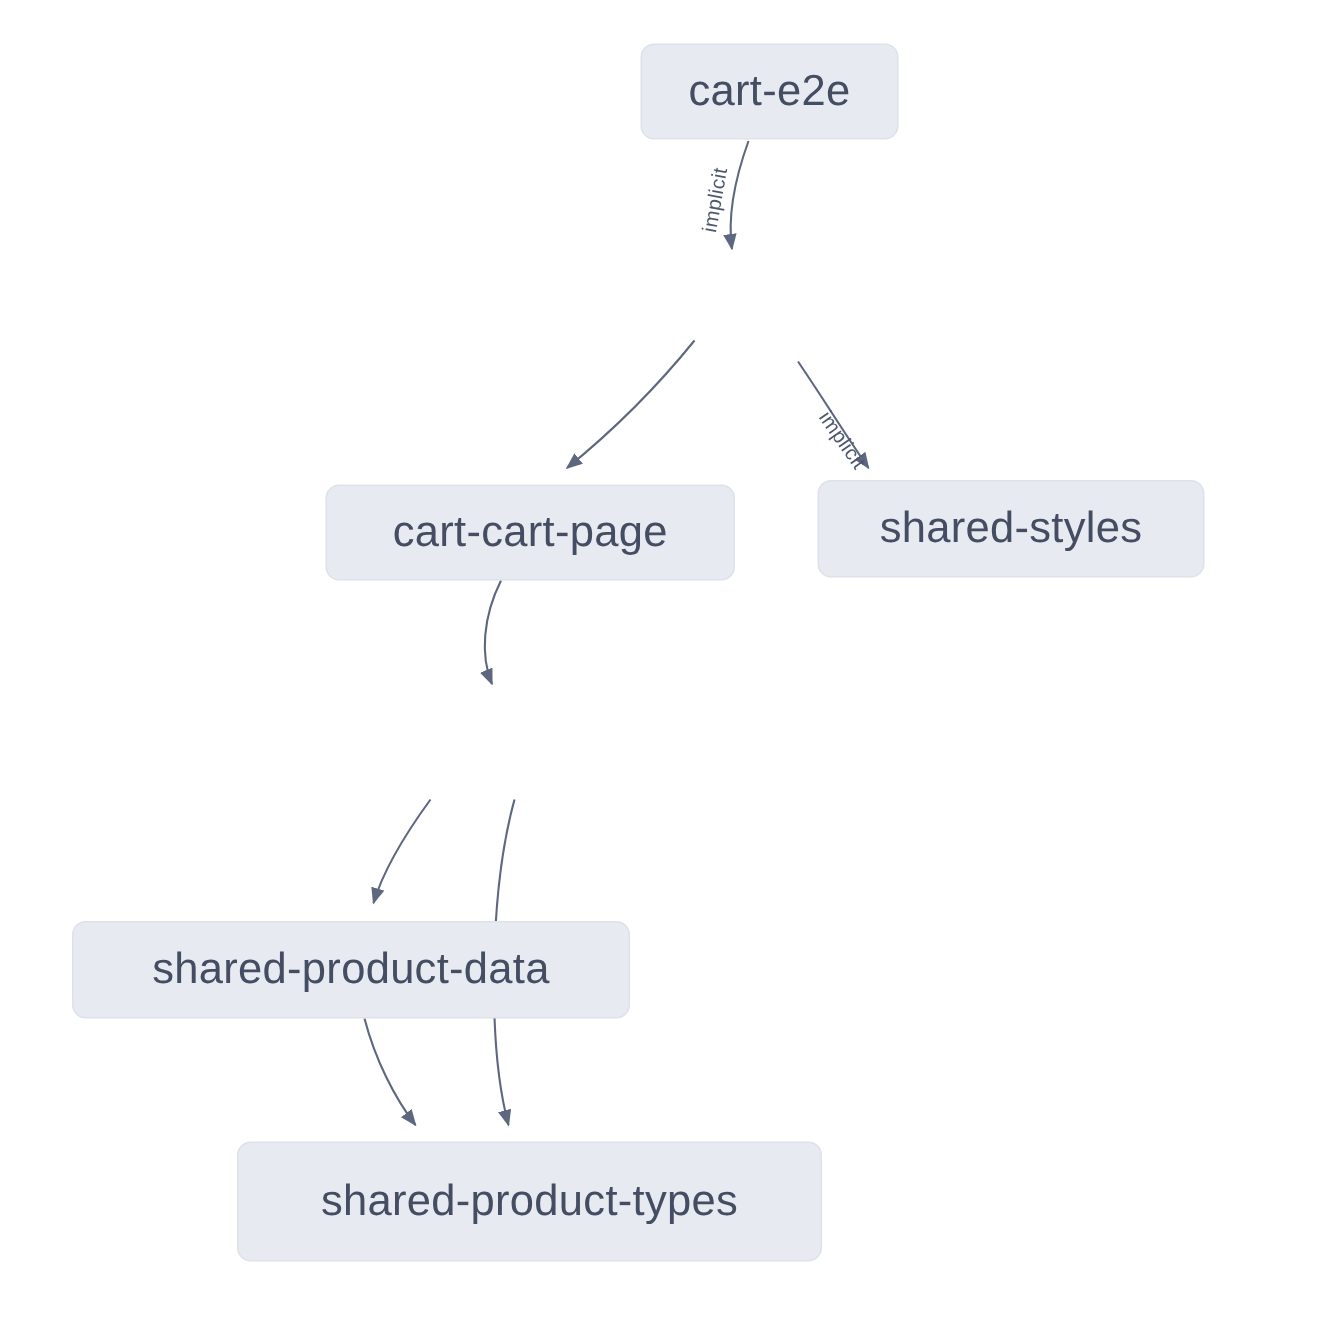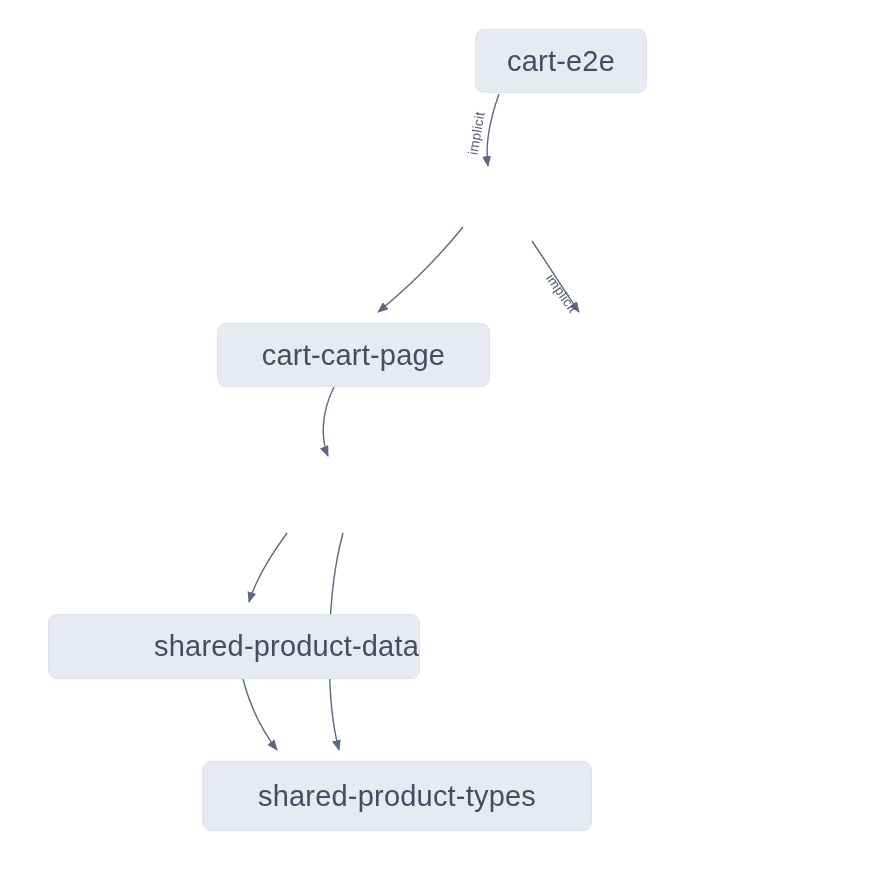--- a/index.html
+++ b/index.html
@@ -43,27 +43,27 @@
     border: 1px solid #dde1ea;
     border-radius: 9px;
     box-sizing: border-box;
     color: #444d62;
     font-size: 29px;
     letter-spacing: 0.2px;
     cursor: pointer;
     white-space: nowrap;
   }
   
-  .n-cart-e2e             { left: 427px; top: 29px;  width: 172px; height: 64px; margin-left: 48px; }
+  .n-cart-e2e             { left: 427px; top: 29px;  width: 172px; height: 64px; }
   .n-cart                 { left: 463px; top: 178px; width: 100px; height: 62px; }
   .n-cart-cart-page       { left: 217px; top: 323px; width: 273px; height: 64px; justify-content: center; }
   .n-shared-styles        { left: 545px; top: 320px; width: 258px; height: 65px; }
   .n-shared-product-state { left: 163px; top: 468px; width: 380px; height: 65px; }
-  .n-shared-product-data  { left: 48px;  top: 614px; width: 372px; height: 65px; justify-content: flex-end; }
-  .n-shared-product-types { left: 158px; top: 761px; width: 390px; height: 70px; margin-left: 44px; }
+  .n-shared-product-data  { left: 48px;  top: 614px; width: 372px; height: 65px; }
+  .n-shared-product-types { left: 158px; top: 761px; width: 390px; height: 80px; }
 </style>
 </head>
 <body>
 
 <div class="canvas">
 
   <svg class="edge-layer" width="896" height="886" viewBox="0 0 896 886" xmlns="http://www.w3.org/2000/svg">
     <defs>
       <marker id="arrow" markerUnits="userSpaceOnUse" markerWidth="11" markerHeight="9" viewBox="0 0 11 9" refX="10" refY="4.5" orient="auto">
         <path d="M0,0 L11,4.5 L0,9 Z" fill="#5d6880"></path>
@@ -91,20 +91,23 @@
 
   <div class="node n-cart-e2e">
     <span>cart-e2e</span>
   </div>
 
 
   <div class="node n-cart-cart-page">
     <span>cart-cart-page</span>
   </div>
 
+  <div class="node n-shared-styles">
+    <span>shared-styles</span>
+  </div>
 
 
   <div class="node n-shared-product-data">
     <span>shared-product-data</span>
   </div>
 
   <div class="node n-shared-product-types">
     <span>shared-product-types</span>
   </div>
 

